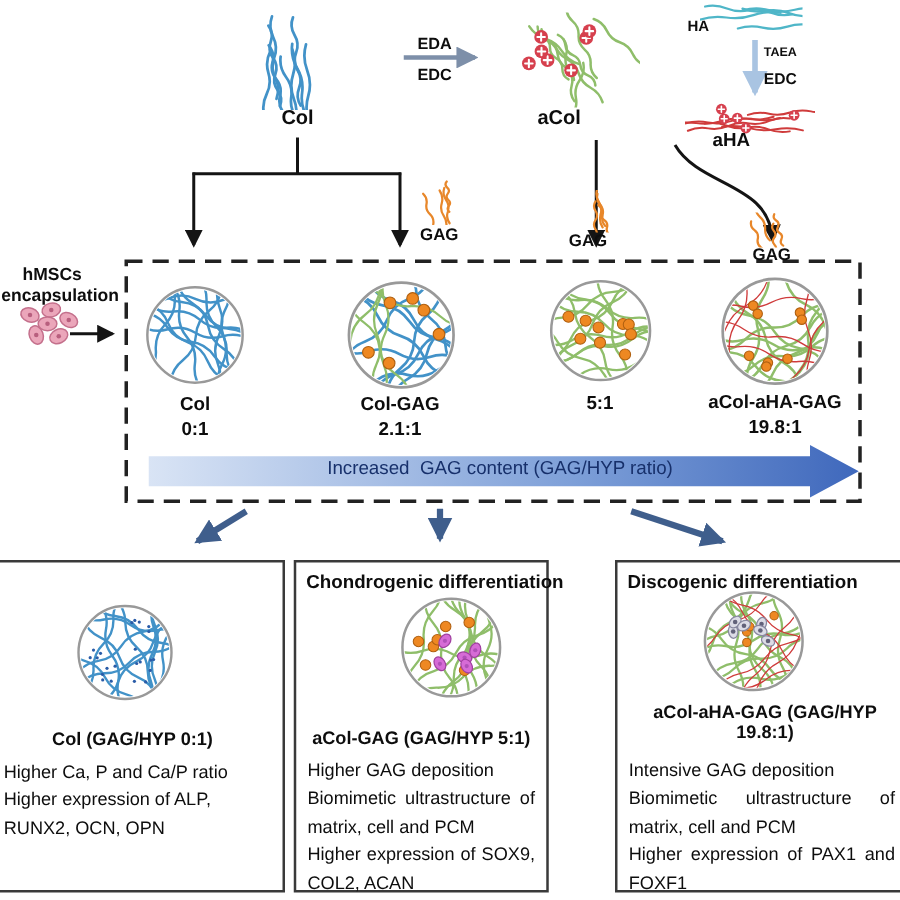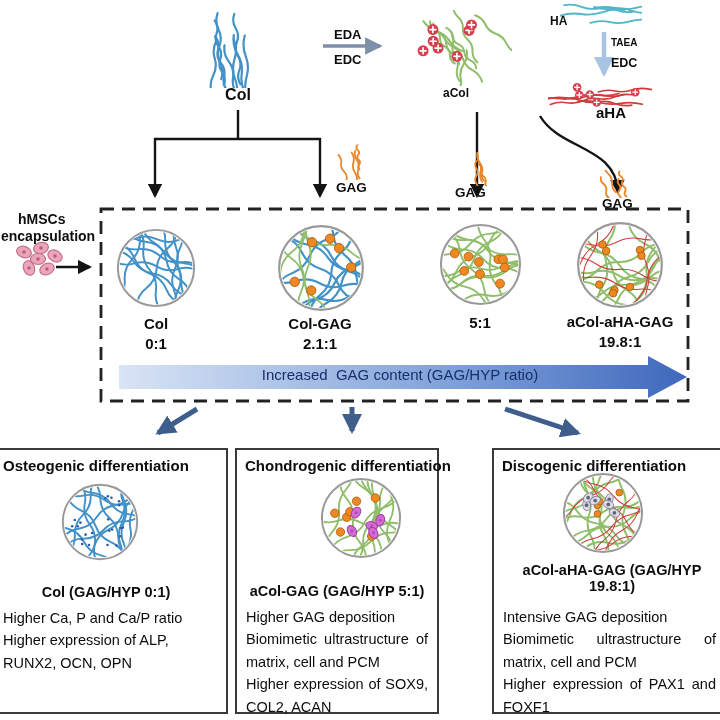--- a/index.html
+++ b/index.html
@@ -152,25 +152,25 @@
       <circle cx="19" cy="30" r="1.8" fill="#b85f7e"></circle>
       <ellipse cx="37" cy="31" rx="7.5" ry="5.5" fill="#eba6ba" stroke="#c4708c" stroke-width="1.2" transform="rotate(-25 37 31)"></ellipse>
       <circle cx="37" cy="31" r="1.8" fill="#b85f7e"></circle>
       <ellipse cx="28" cy="21" rx="7.5" ry="5.5" fill="#eba6ba" stroke="#c4708c" stroke-width="1.2" transform="rotate(0 28 21)"></ellipse>
       <circle cx="28" cy="21" r="1.8" fill="#b85f7e"></circle>
     </svg>
 
   <div class="lbl" style="left:214px;top:86px;width:48px;text-align:center;font-size:16px">Col</div>
   <div class="lbl" style="left:334px;top:27px;font-size:13px">EDA</div>
   <div class="lbl" style="left:334px;top:52px;font-size:13px">EDC</div>
-  <div class="lbl" style="left:430px;top:86px;width:52px;text-align:center;font-size:12px">aCol</div>
+  <div class="lbl" style="left:430px;top:86px;width:52px;text-align:left;font-size:16px">aCol</div>
   <div class="lbl" style="left:550px;top:14px;font-size:12px">HA</div>
   <div class="lbl" style="left:611px;top:37px;font-size:10px">TAEA</div>
   <div class="lbl" style="left:611px;top:56px;font-size:12.5px">EDC</div>
-  <div class="lbl" style="left:570px;top:104px;width:56px;text-align:right;font-size:15px">aHA</div>
+  <div class="lbl" style="left:570px;top:104px;width:56px;text-align:left;font-size:15px">aHA</div>
   <div class="lbl" style="left:336px;top:180px;font-size:13.5px">GAG</div>
   <div class="lbl" style="left:455px;top:185px;font-size:13.5px">GAG</div>
   <div class="lbl" style="left:602px;top:196px;font-size:13.5px">GAG</div>
 
   <div class="lbl" style="left:18px;top:211px;font-size:14px">hMSCs</div>
   <div class="lbl" style="left:1px;top:228px;font-size:14px">encapsulation</div>
 
   <svg class="abs" id="net-c1" style="left:115px;top:227px" width="82" height="82" viewBox="0 0 100 100">
       <defs>
         <clipPath id="net-c1c">
@@ -307,21 +307,20 @@
     <div>5:1</div>
   </div>
   <div class="samp" style="left:545px;top:312px;width:150px">
     <div>aCol-aHA-GAG</div>
     <div>19.8:1</div>
   </div>
 
   <div class="grad-lbl" style="left:140px;top:366px;width:520px">Increased  GAG content (GAG/HYP ratio)</div>
 
   <div class="bbox" style="left:-16px;width:244px">
-    <div class="b-title" style="margin-left:17px">Osteogenic differentiation</div>
     <svg class="abs" id="net-osteo" style="left:74px;top:32px" width="80" height="80" viewBox="0 0 100 100">
         <defs>
           <clipPath id="net-osteoc">
             <circle cx="50" cy="50" r="44.5"></circle>
           </clipPath>
         </defs>
         <circle cx="50" cy="50" r="46.5" fill="#fff" stroke="#999" stroke-width="2.4"></circle>
         <g clip-path="url(#net-osteoc)">
           <path d="M96.2,18.6 Q82.8,24.9 78.5,39.0 Q74.1,53.1 60.7,59.4 Q47.4,65.6 43.0,79.7 Q38.7,93.8 25.3,100.1" fill="none" stroke="#4292c8" stroke-width="2.4" stroke-linecap="round"></path>
           <path d="M48.4,-8.7 Q37.8,1.6 38.4,16.4 Q39.0,31.1 28.4,41.4 Q17.9,51.8 18.5,66.5 Q19.1,81.3 8.5,91.6" fill="none" stroke="#4292c8" stroke-width="2.4" stroke-linecap="round"></path>

